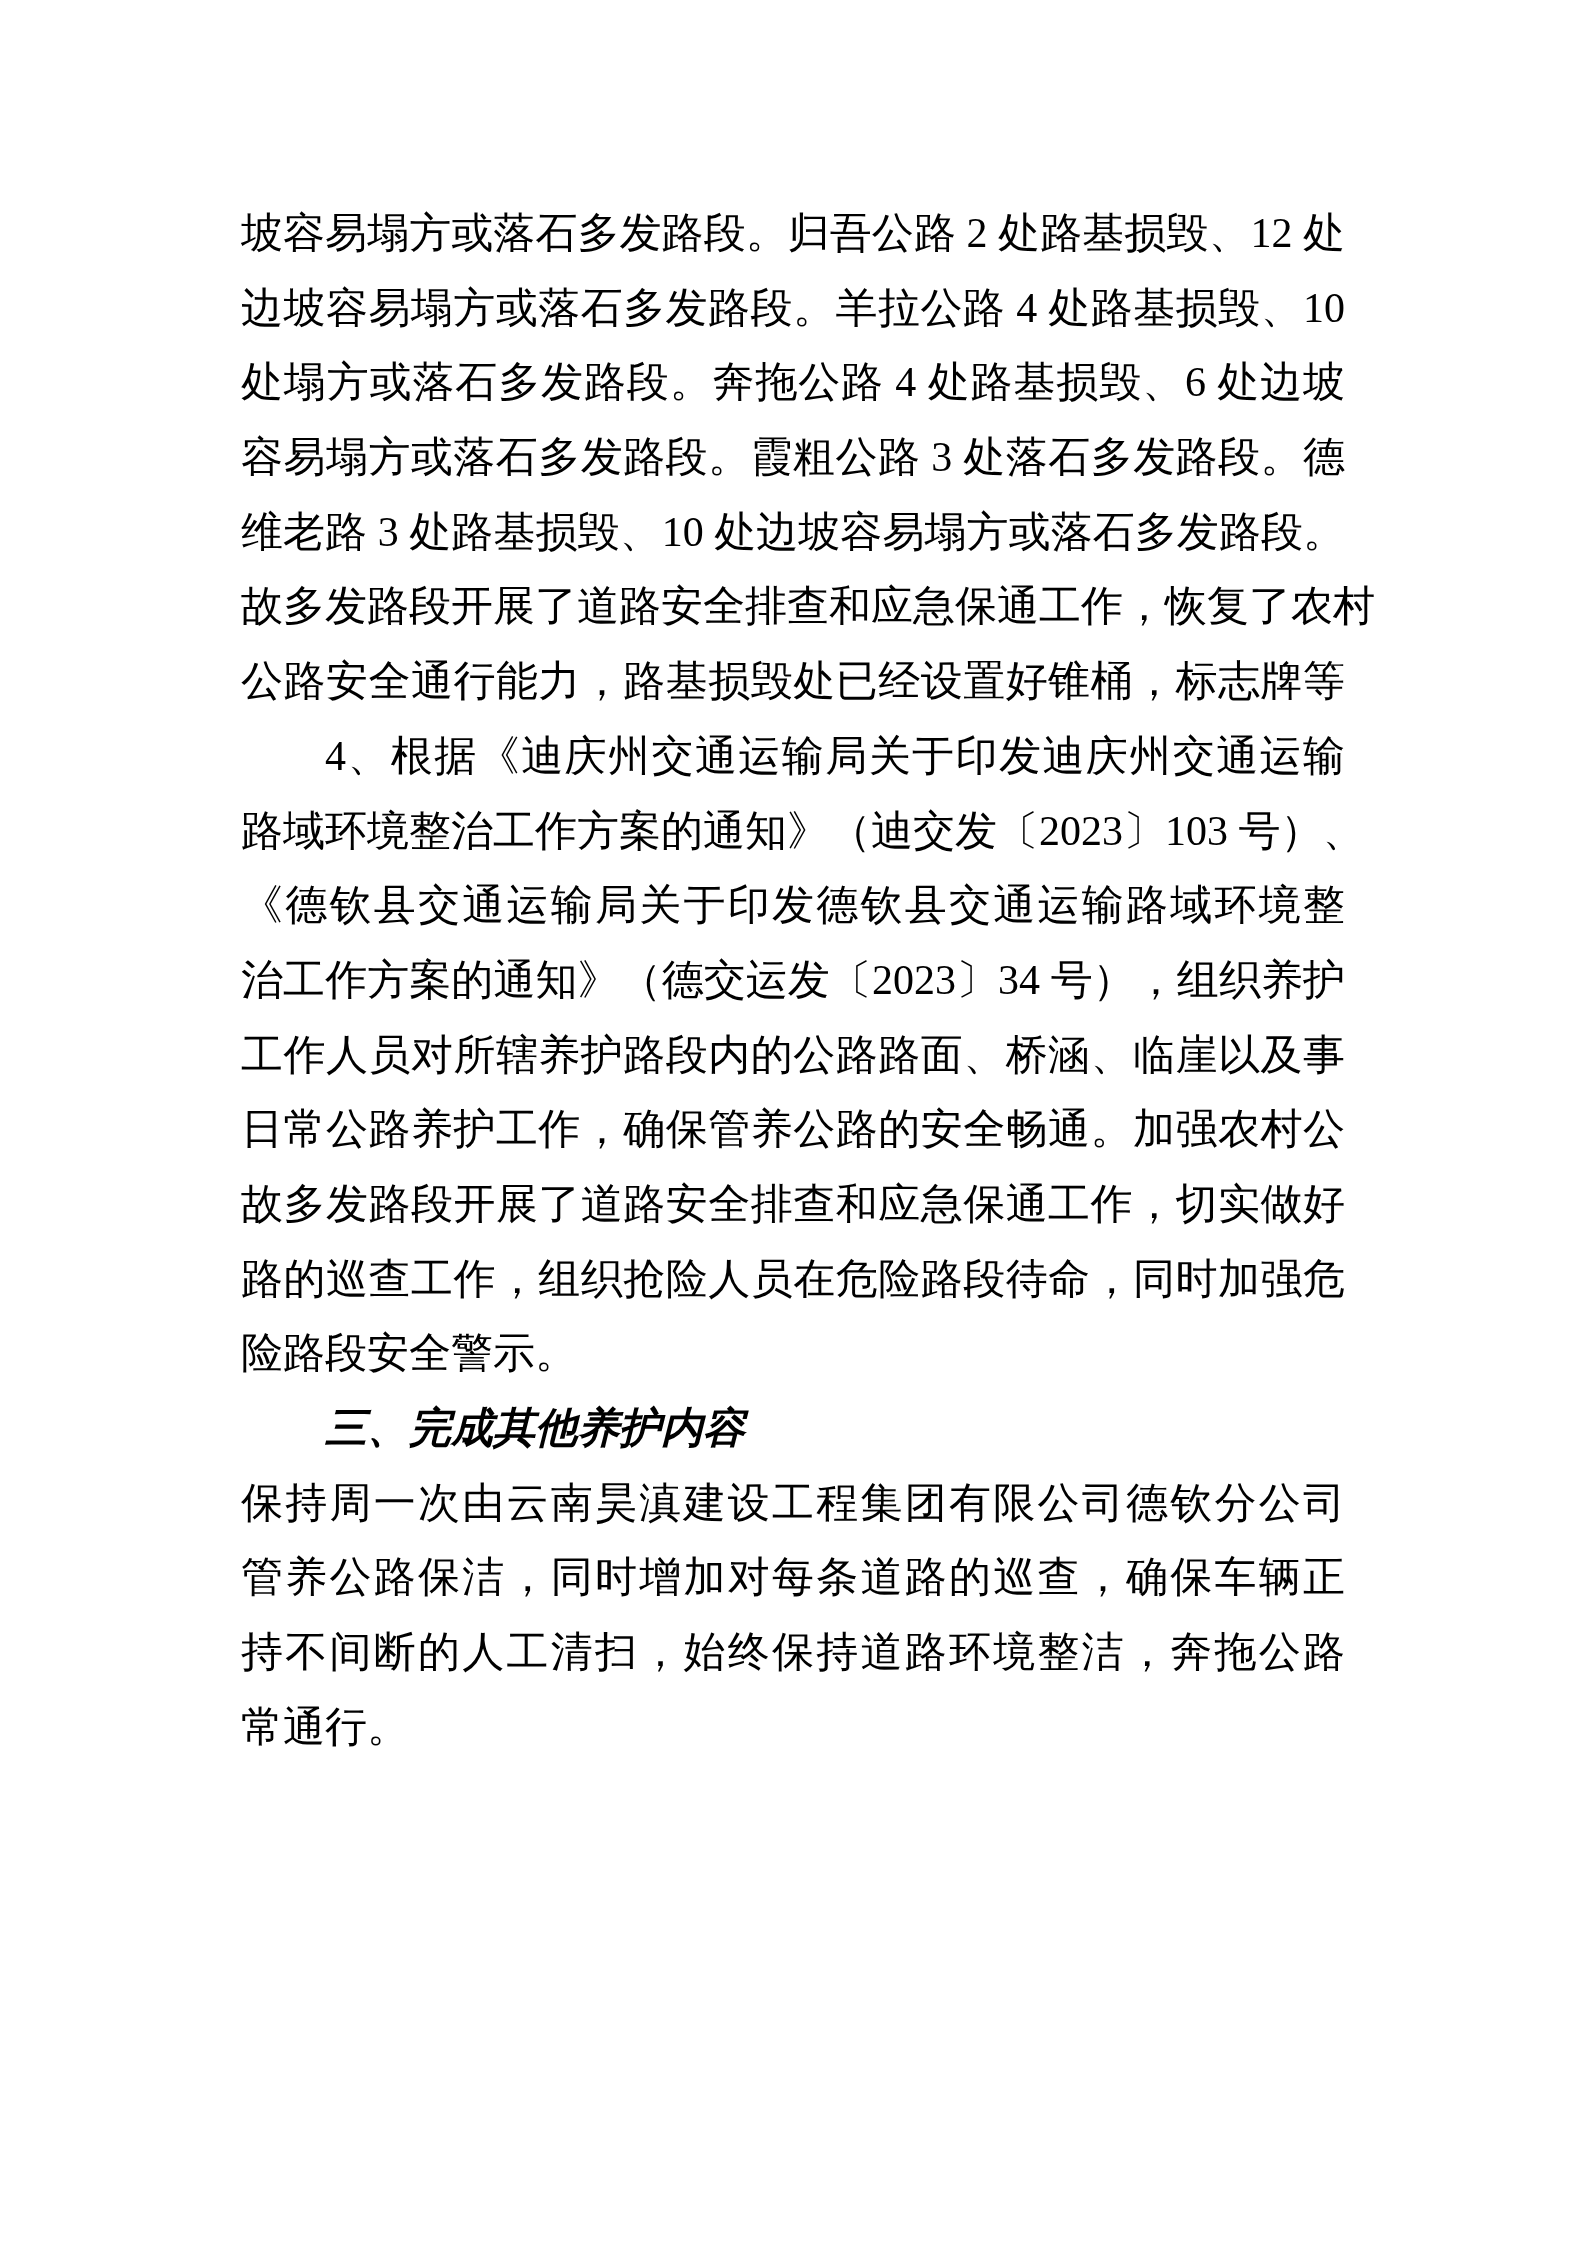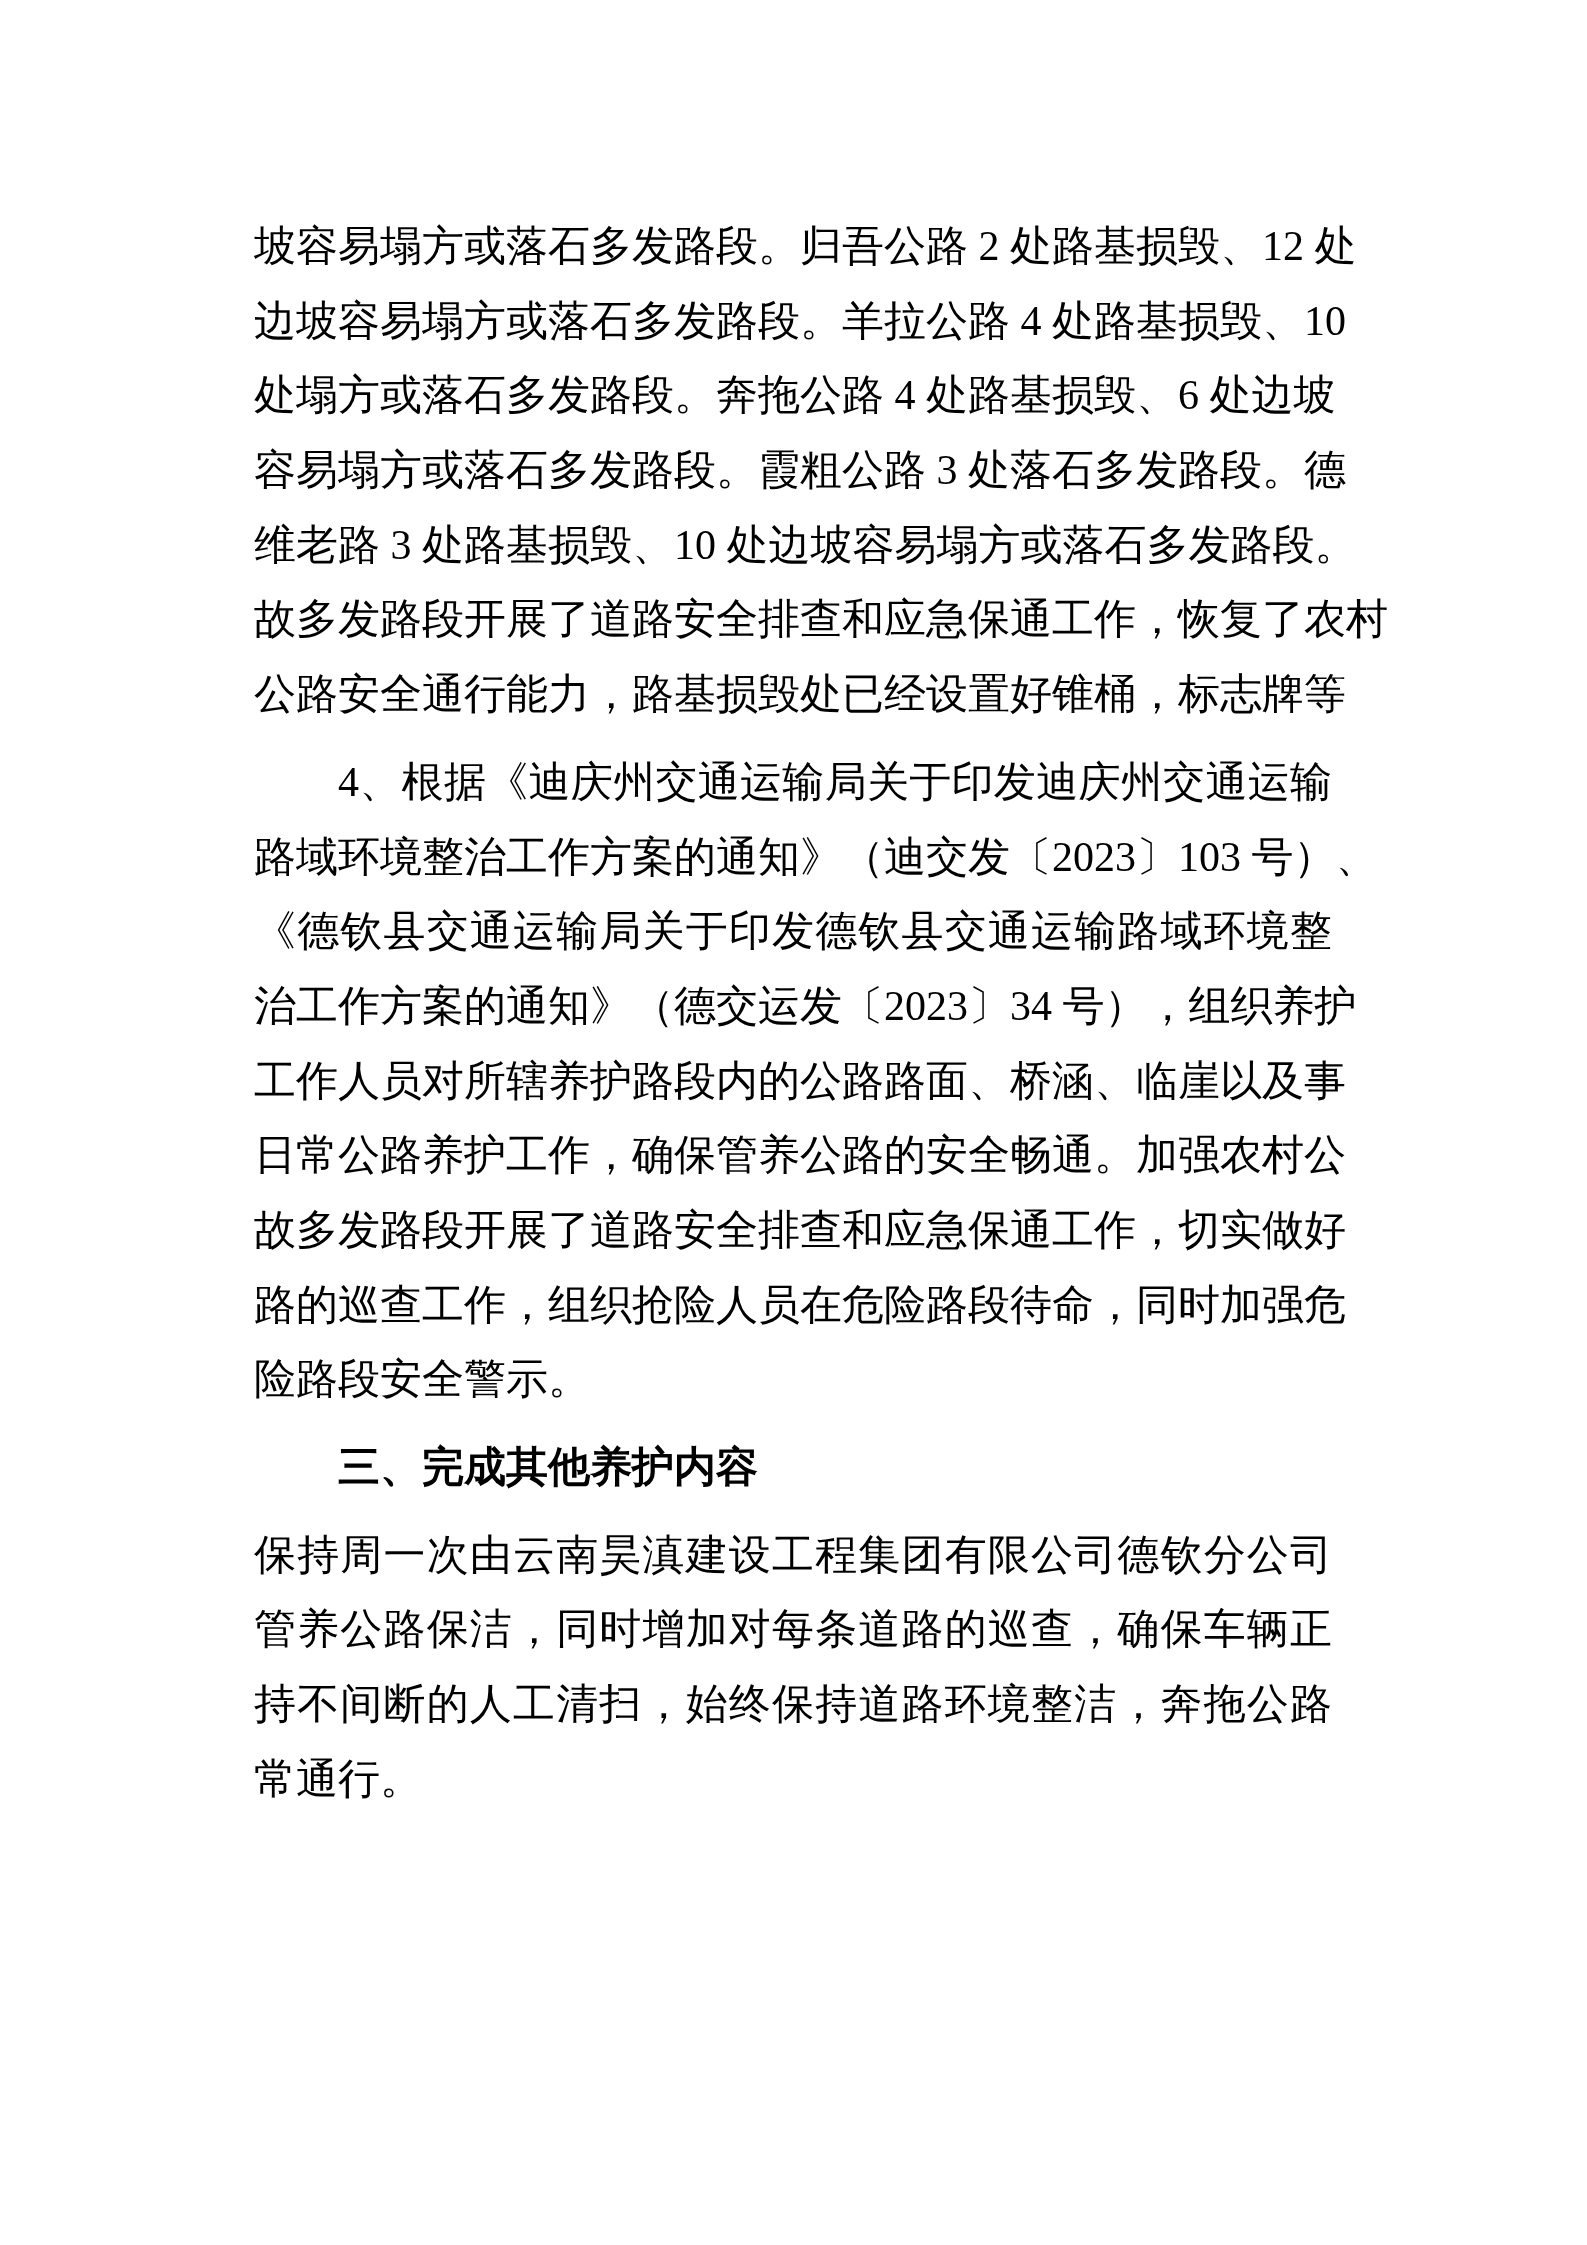--- a/index.html
+++ b/index.html
@@ -17,37 +17,38 @@
   .content {
     position: absolute;
     left: 241px;
     top: 196px;
     width: 1104px;
     color: #000000;
     font-family: "Liberation Serif", "DejaVu Serif", serif;
     font-size: 42px;
     line-height: 74.7px;
   }
-  .para { margin: 13px; padding: 0; }
+  .para { margin: 0; padding: 0; }
   .line {
     white-space: nowrap;
     text-align: justify;
     text-align-last: justify;
     height: 74.7px;
     overflow: visible;
   }
   .line.para-end {
     text-align-last: left;
   }
   .line.indent {
     padding-left: 84px;
   }
   .line.heading {
     font-family: "Liberation Sans", "DejaVu Sans", sans-serif;
     font-weight: bold;
+    font-style: italic;
   }
 </style>
 </head>
 <body>
 
 <div class="page">
   <div class="content">
 
     <div class="para">
       <div class="line">坡容易塌方或落石多发路段。归吾公路 2 处路基损毁、12 处</div>

